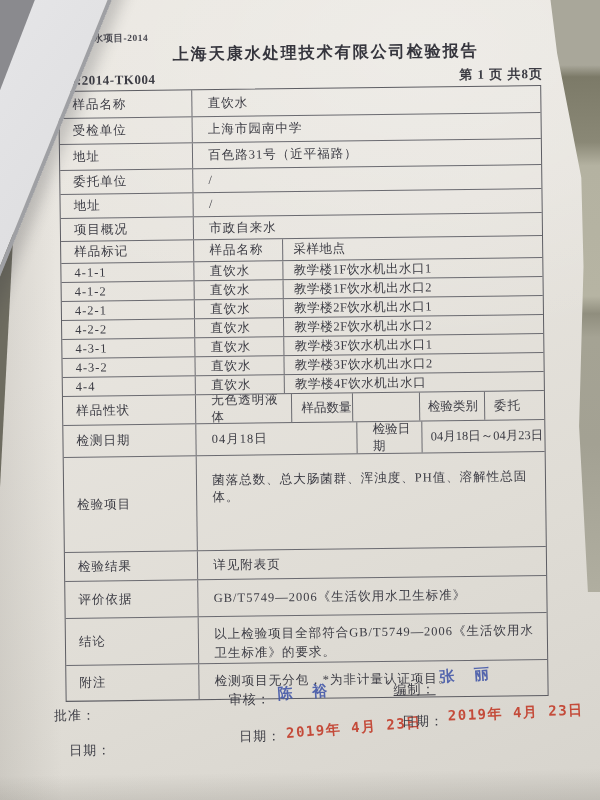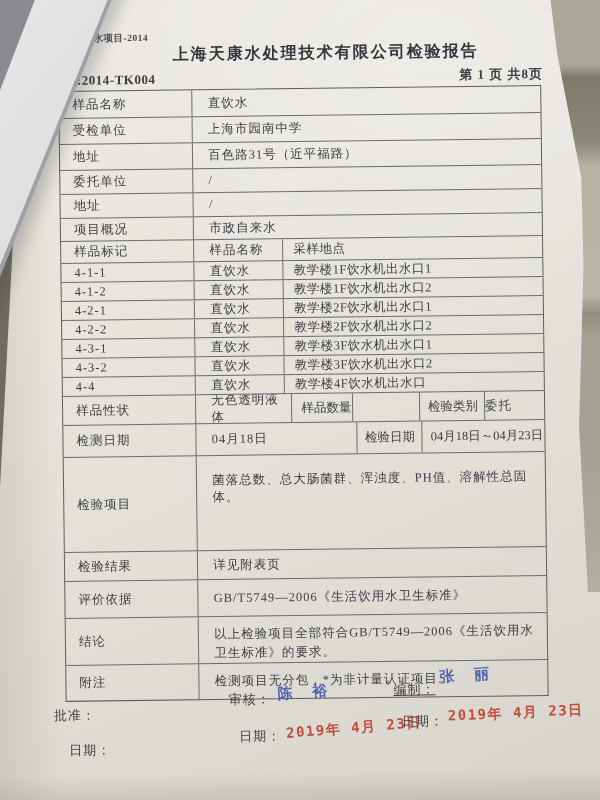--- a/index.html
+++ b/index.html
@@ -45,24 +45,24 @@
   .h26{height:26px}.h24{height:24px}.h23{height:23px}.h22{height:22px}.h19{height:19px}
   .h29{height:29px}.h32{height:32px}.h95{height:95px}.h37{height:37px}.h47{height:47px}.h36{height:36px}
 
   .c2 { width:18.5%; padding-left:15px; flex:none; }
   .c3 { flex:1; padding-left:10px; letter-spacing:.5px; }
 
   .sv  { width:20%;  padding-left:15px; flex:none; }
   .sq  { width:12.5%; padding-left:9px; flex:none; letter-spacing:0; }
   .sqv { width:14%;  flex:none; }
   .st  { width:13.5%; padding-left:8px; flex:none; letter-spacing:0; }
-  .stv { flex:1; }
+  .stv { flex:1; padding-left:9px; }
 
   .dv  { width:33.5%; padding-left:15px; flex:none; }
-  .dl2 { width:13.5%; padding-left:7px; flex:none; letter-spacing:0; }
+  .dl2 { width:13.5%; padding-left:15px; flex:none; letter-spacing:0; }
   .dv2 { flex:1; padding-left:8px; letter-spacing:0; }
 
   .top-pad { align-items:flex-start; padding-top:16px; }
   .top-pad8{ align-items:flex-start; padding-top:8px; line-height:1.55; padding-right:10px; }
 
   
   .sig { position:absolute; font-size:13px; letter-spacing:1px; color:#3c3c44; white-space:nowrap; }
   .ink { position:absolute; font-size:15px; font-weight:bold; letter-spacing:8px;
          white-space:nowrap; opacity:.88; transform:rotate(-3deg); }
   .stamp { position:absolute; font-family:"DejaVu Sans Mono",monospace; font-size:14px;

